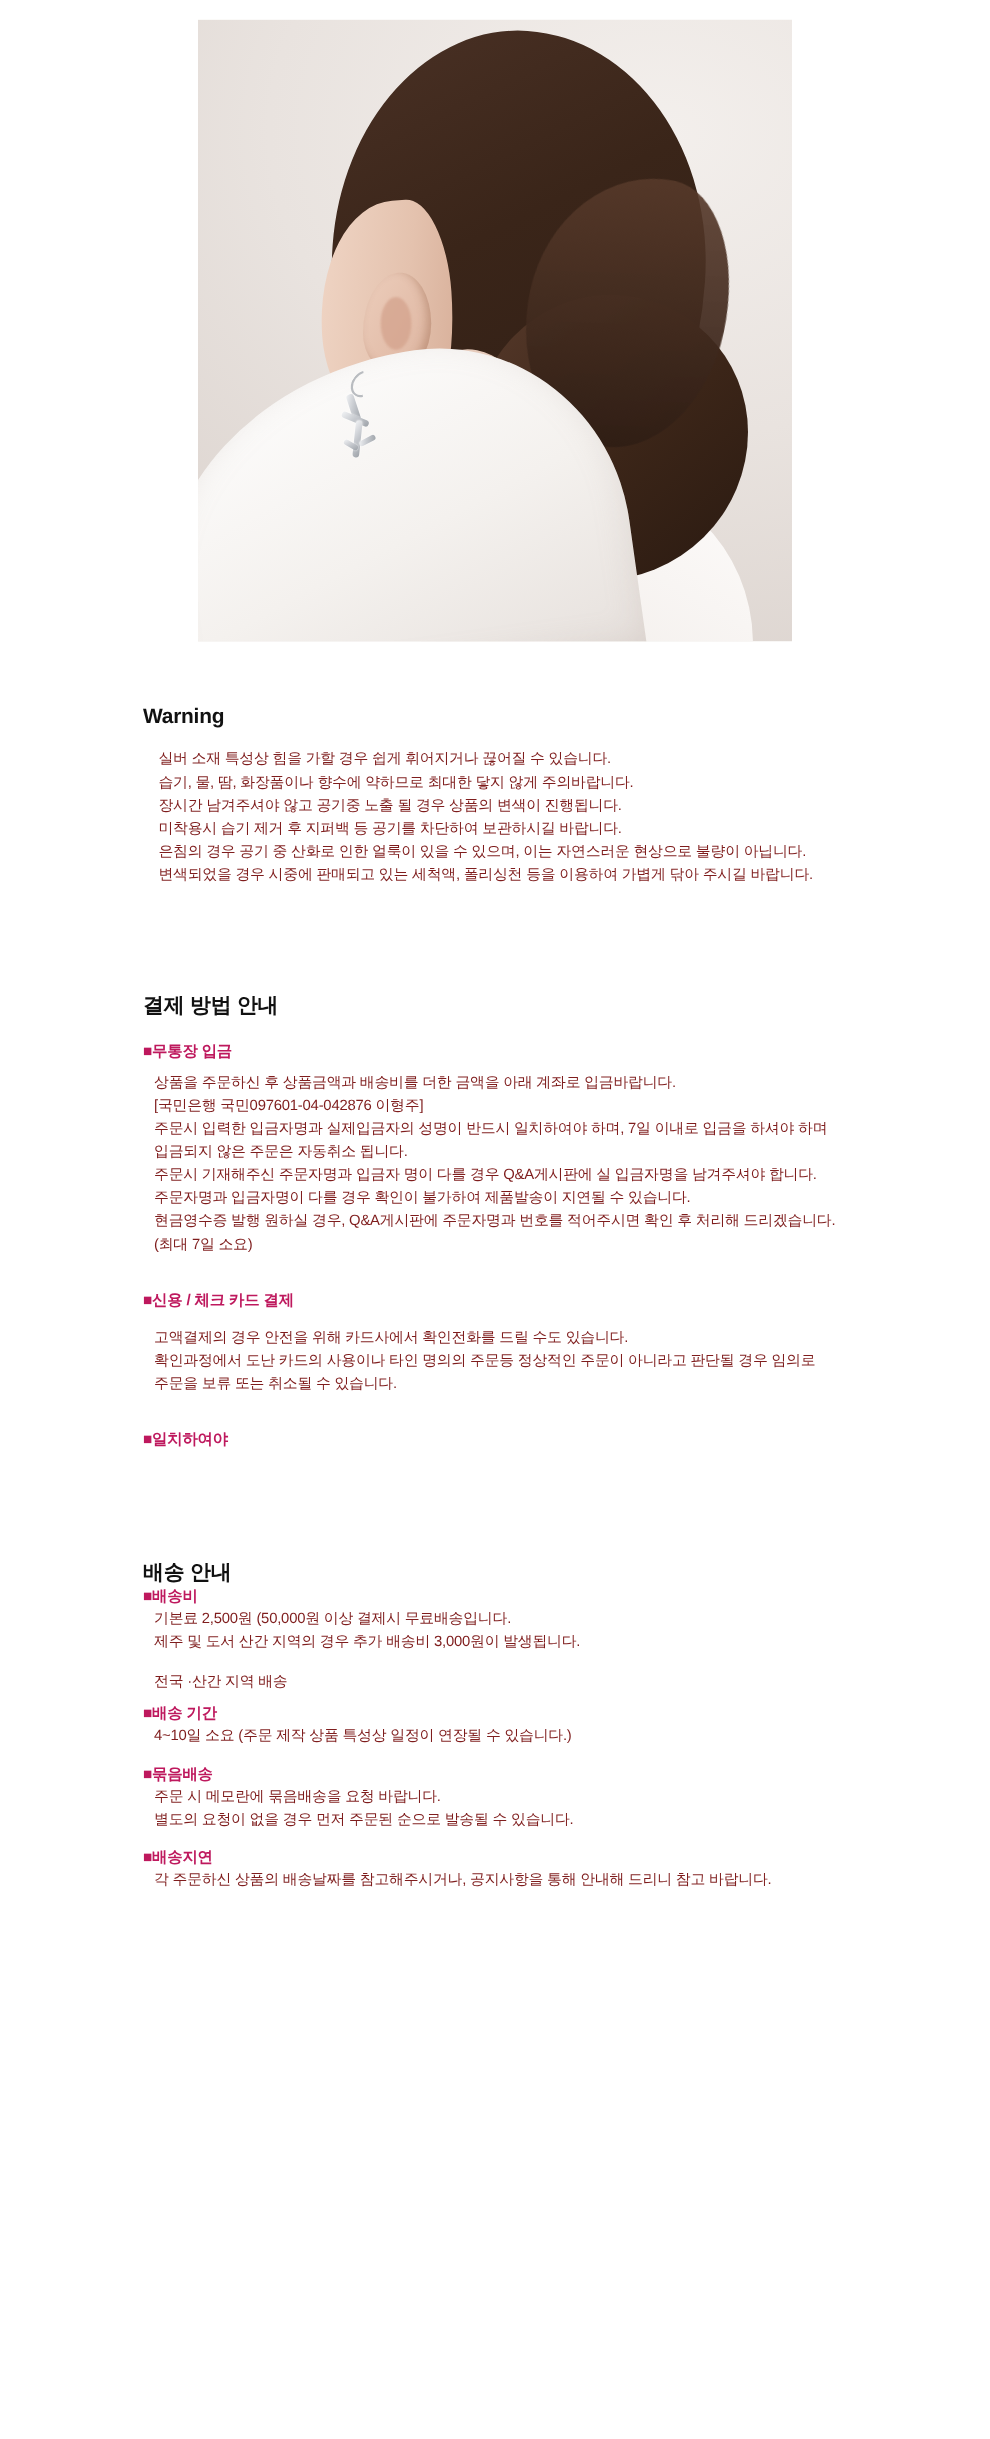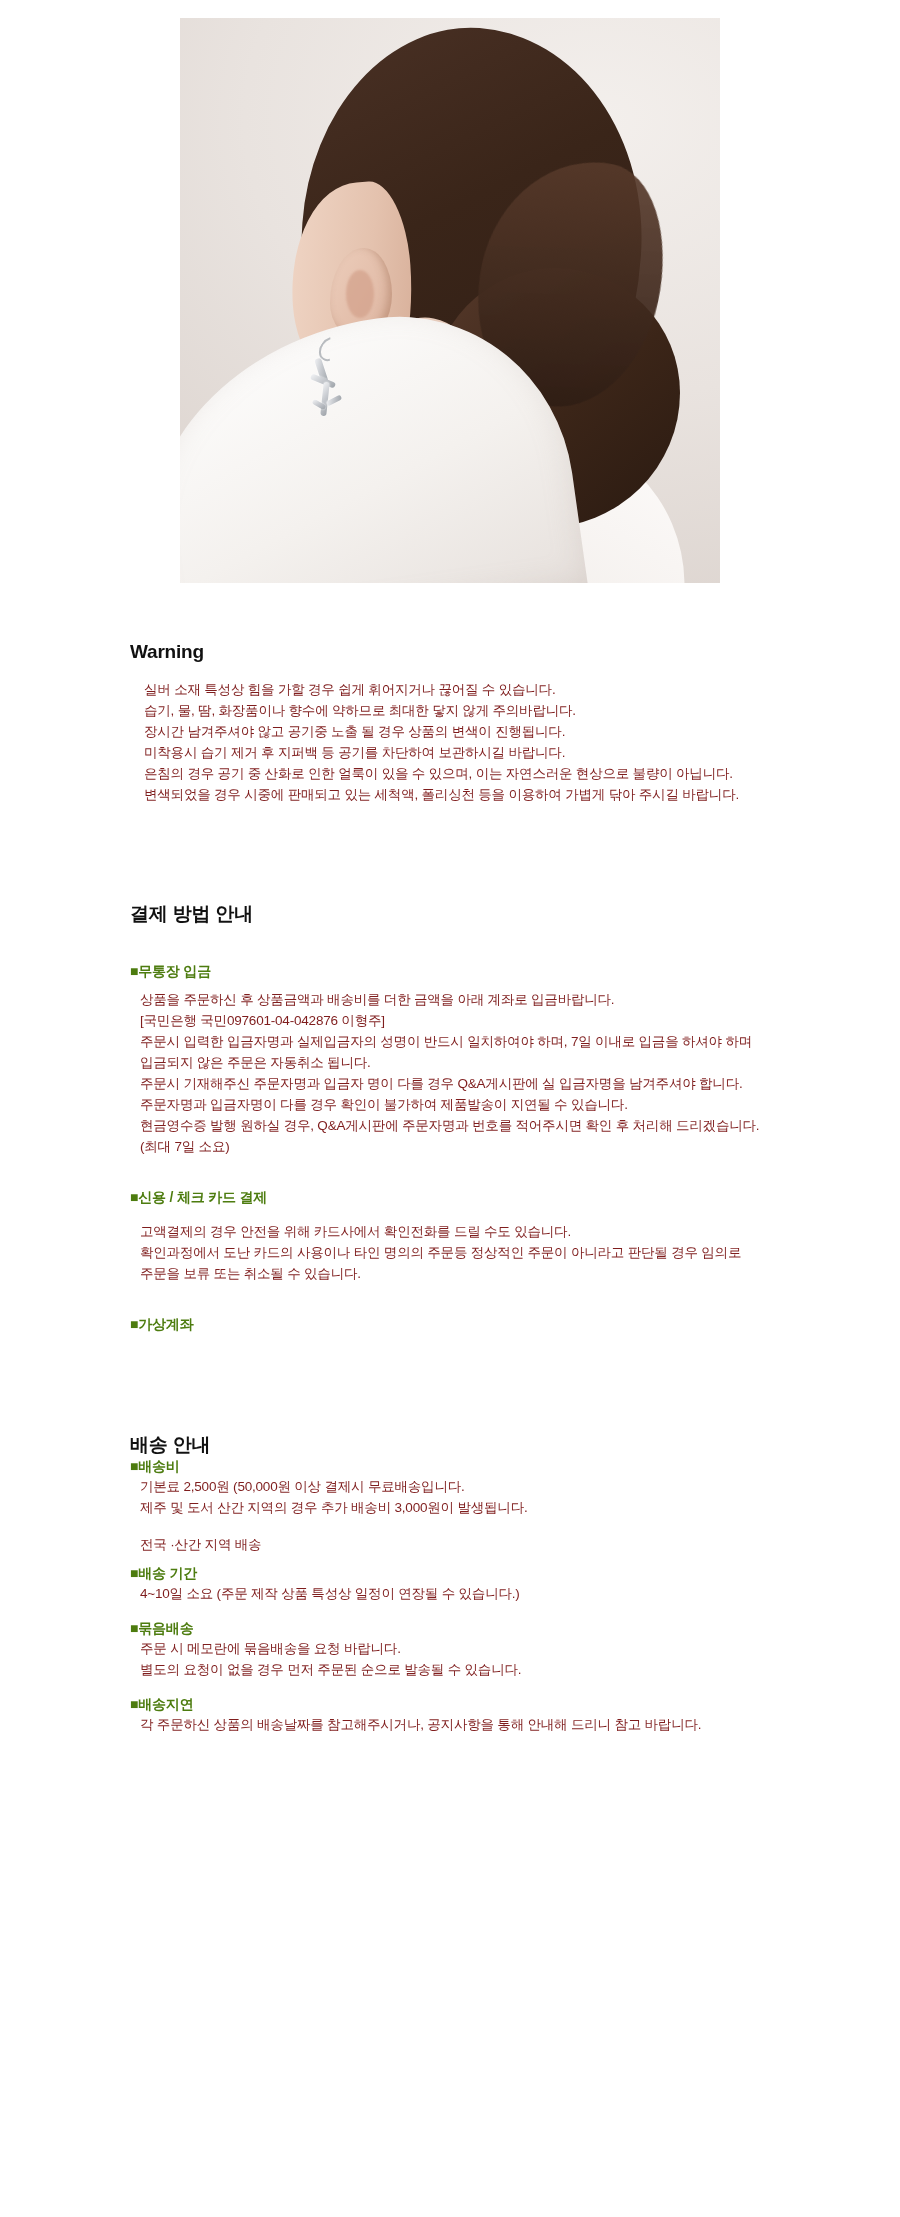--- a/index.html
+++ b/index.html
@@ -180,40 +180,40 @@
   .section { }
   .sec-title {
     font-size: 19px;
     font-weight: bold;
     color: #111111;
     letter-spacing: -0.2px;
   }
   .sub-title {
     font-size: 14px;
     font-weight: bold;
-    color: #4d7c0f;
+    color: #be185d;
     letter-spacing: -0.2px;
   }
   .body-lines {
     font-size: 13.5px;
     line-height: 21px;
     color: #7f1d1d;
     letter-spacing: -0.2px;
   }
   .indent-1 { padding-left: 14px; }
   .indent-2 { padding-left: 10px; }
 
   .gap-xl { height: 96px; }
   .gap-l  { height: 58px; }
   .gap-m  { height: 30px; }
   .gap-s  { height: 14px; }
   .gap-xs { height: 8px; }
 
   .warning-head { margin-bottom: 16px; }
-  .pay-head { margin-bottom: 36px; }
+  .pay-head { margin-bottom: 20px; }
   .ship-head { margin-bottom: 0; }
 
   .blk { margin-bottom: 2px; }
 </style>
 </head>
 <body>
 
 <div class="page">
 
   <div class="hero-wrap">
@@ -283,21 +283,21 @@
         <div class="body-lines indent-2">
           <div>고액결제의 경우 안전을 위해 카드사에서 확인전화를 드릴 수도 있습니다.</div>
           <div>확인과정에서 도난 카드의 사용이나 타인 명의의 주문등 정상적인 주문이 아니라고 판단될 경우 임의로</div>
           <div>주문을 보류 또는 취소될 수 있습니다.</div>
         </div>
       </div>
 
       <div class="gap-m"></div>
 
       <div class="blk">
-        <div class="sub-title">■가상계좌</div>
+        <div class="sub-title">■일치하여야</div>
       </div>
     </div>
 
     <div class="gap-xl"></div>
 
     <div class="section">
       <div class="sec-title ship-head">배송 안내</div>
 
       <div class="blk">
         <div class="sub-title">■배송비</div>

